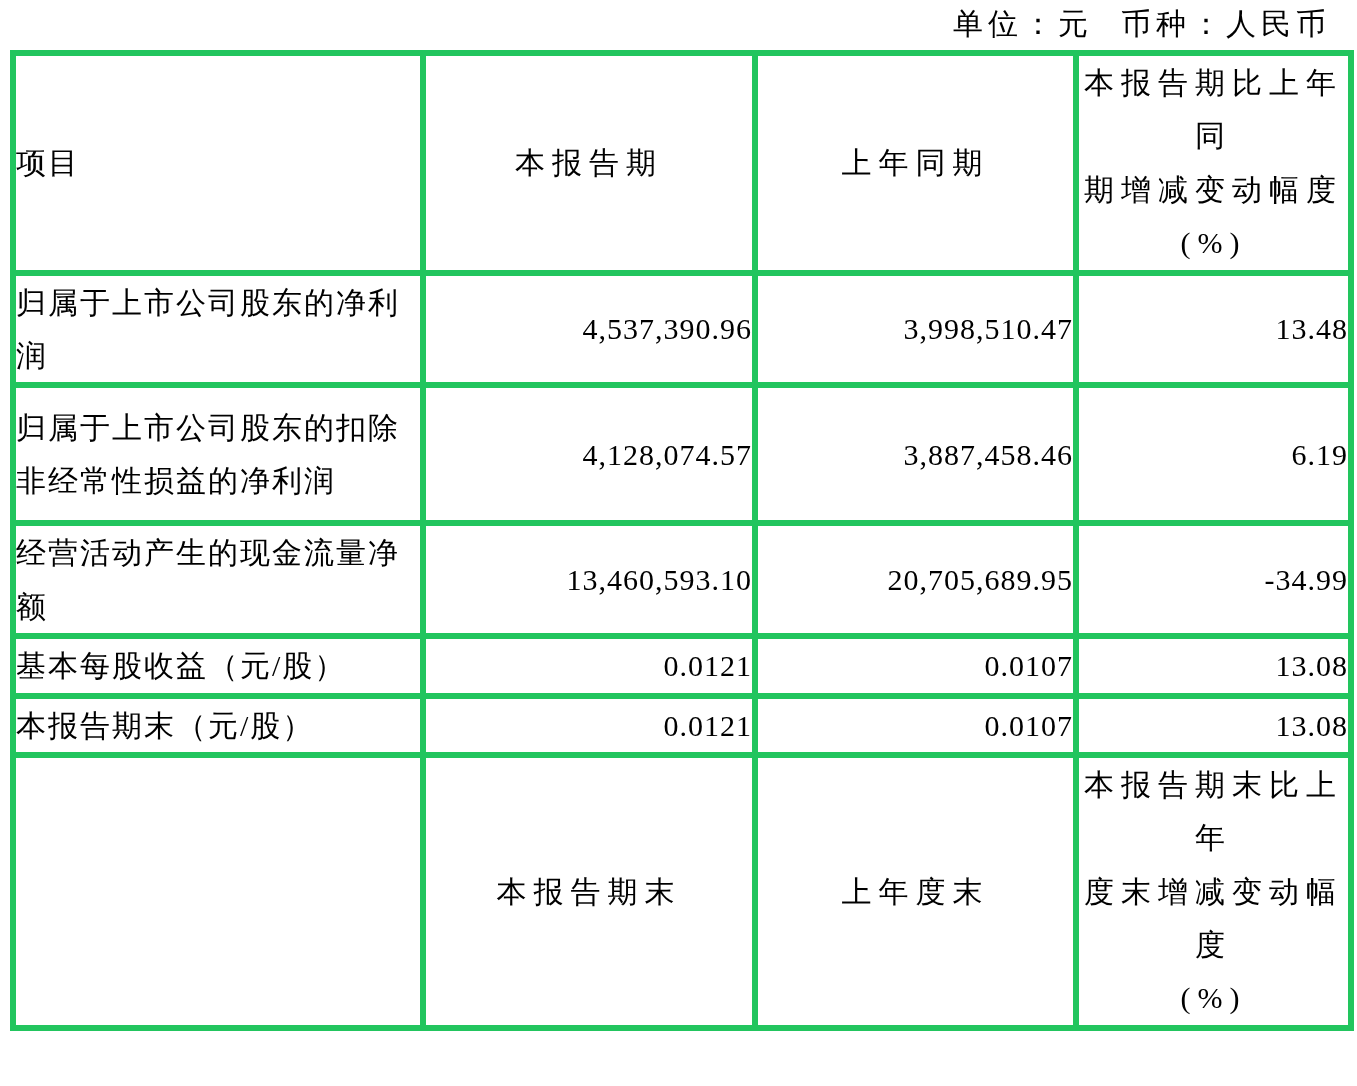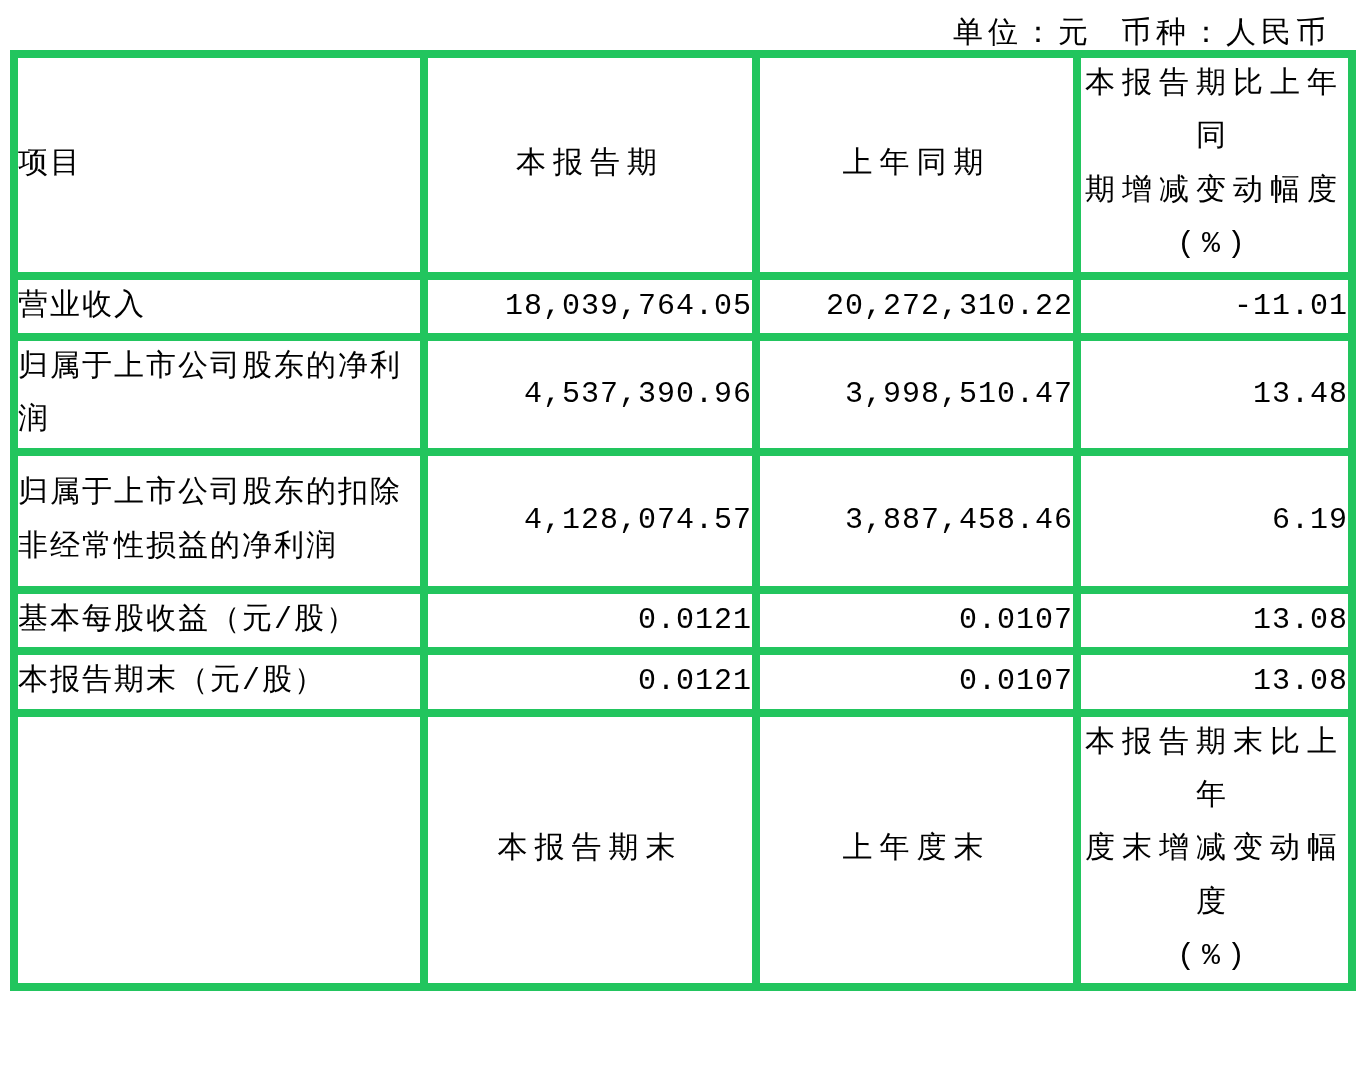--- a/index.html
+++ b/index.html
@@ -10,47 +10,46 @@
   body {
     width: 1357px;
     height: 1086px;
     position: relative;
     font-family: "Liberation Serif", "DejaVu Serif", serif;
     color: #000000;
     overflow: hidden;
   }
   .unit-line {
     position: absolute;
-    top: 12px;
+    top: 4px;
     right: 26px;
     font-size: 30px;
     letter-spacing: 5px;
     white-space: nowrap;
   }
   .unit-line .gap {
     display: inline-block;
     width: 28px;
   }
   table.fin {
     position: absolute;
     left: 10px;
     top: 50px;
     width: 1338px;
     border-collapse: collapse;
     table-layout: fixed;
     font-size: 30px;
   }
   table.fin td {
-    border: 8px solid #22c55e;
+    border: 6px solid #22c55e;
     vertical-align: middle;
     white-space: pre-line;
     line-height: 1.78;
     padding: 0;
     overflow: hidden;
-    font-family: Liberation Mono, monospace;
   }
   table.fin {
     border: 3px solid #1c1c1c;
   }
   td.c-label {
     text-align: left;
     padding-left: 14px;
     padding-right: 8px;
     letter-spacing: 2px;
   }
@@ -96,43 +95,44 @@
   <tbody>
       <tr class="rh-header1">
     <td class="c-head-left">项目</td>
     <td class="c-head">本报告期</td>
     <td class="c-head">上年同期</td>
     <td class="c-head">本报告期比上年同
 期增减变动幅度
 (%)</td>
   </tr>
 
-  <tr class="rh-r0">
-    <td class="c-label">营业收入</td>
-    <td class="c-num">18,039,764.05</td>
-    <td class="c-num">20,272,310.22</td>
-    <td class="c-num">-11.01</td>
-  </tr>
 
   <tr class="rh-r1">
     <td class="c-label">归属于上市公司股东的净利
 润</td>
     <td class="c-num">4,537,390.96</td>
     <td class="c-num">3,998,510.47</td>
     <td class="c-num">13.48</td>
   </tr>
 
   <tr class="rh-r2">
     <td class="c-label">归属于上市公司股东的扣除
 非经常性损益的净利润</td>
     <td class="c-num">4,128,074.57</td>
     <td class="c-num">3,887,458.46</td>
     <td class="c-num">6.19</td>
   </tr>
 
+  <tr class="rh-r3">
+    <td class="c-label">经营活动产生的现金流量净
+额</td>
+    <td class="c-num">13,460,593.10</td>
+    <td class="c-num">20,705,689.95</td>
+    <td class="c-num">-34.99</td>
+  </tr>
 
   <tr class="rh-r4">
     <td class="c-label">基本每股收益（元/股）</td>
     <td class="c-num">0.0121</td>
     <td class="c-num">0.0107</td>
     <td class="c-num">13.08</td>
   </tr>
 
   <tr class="rh-r5">
     <td class="c-label">本报告期末（元/股）</td>

